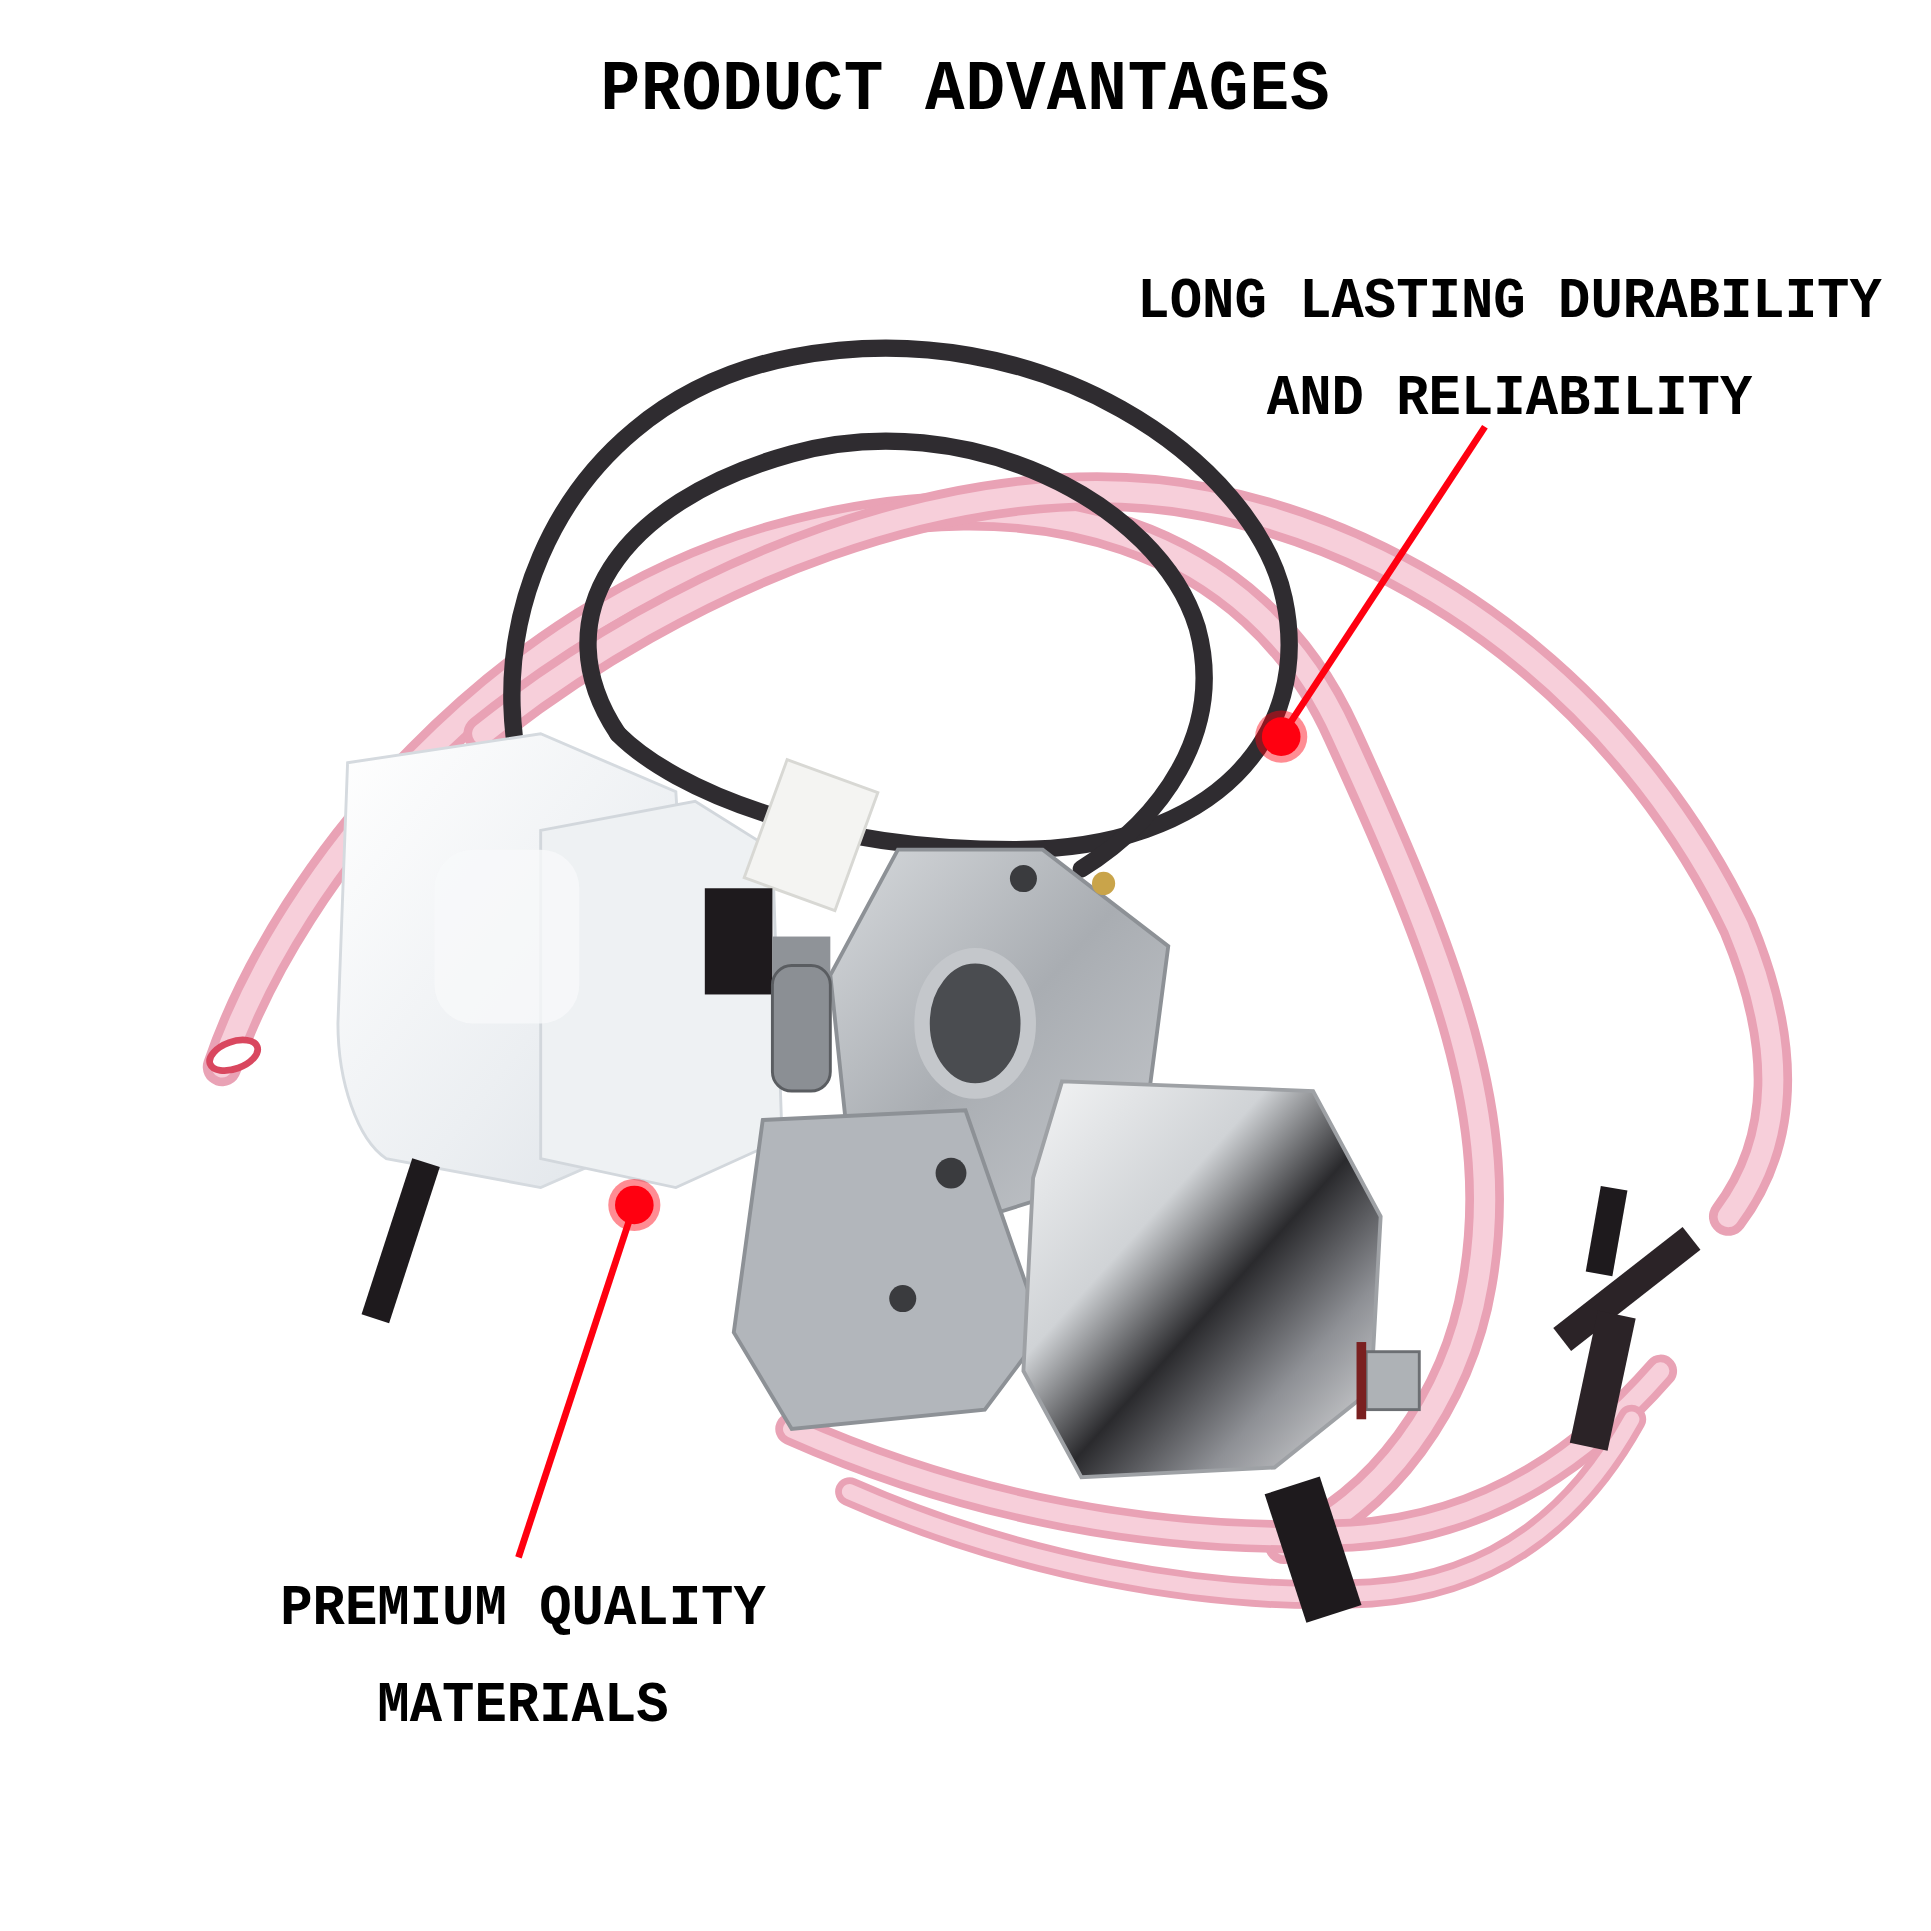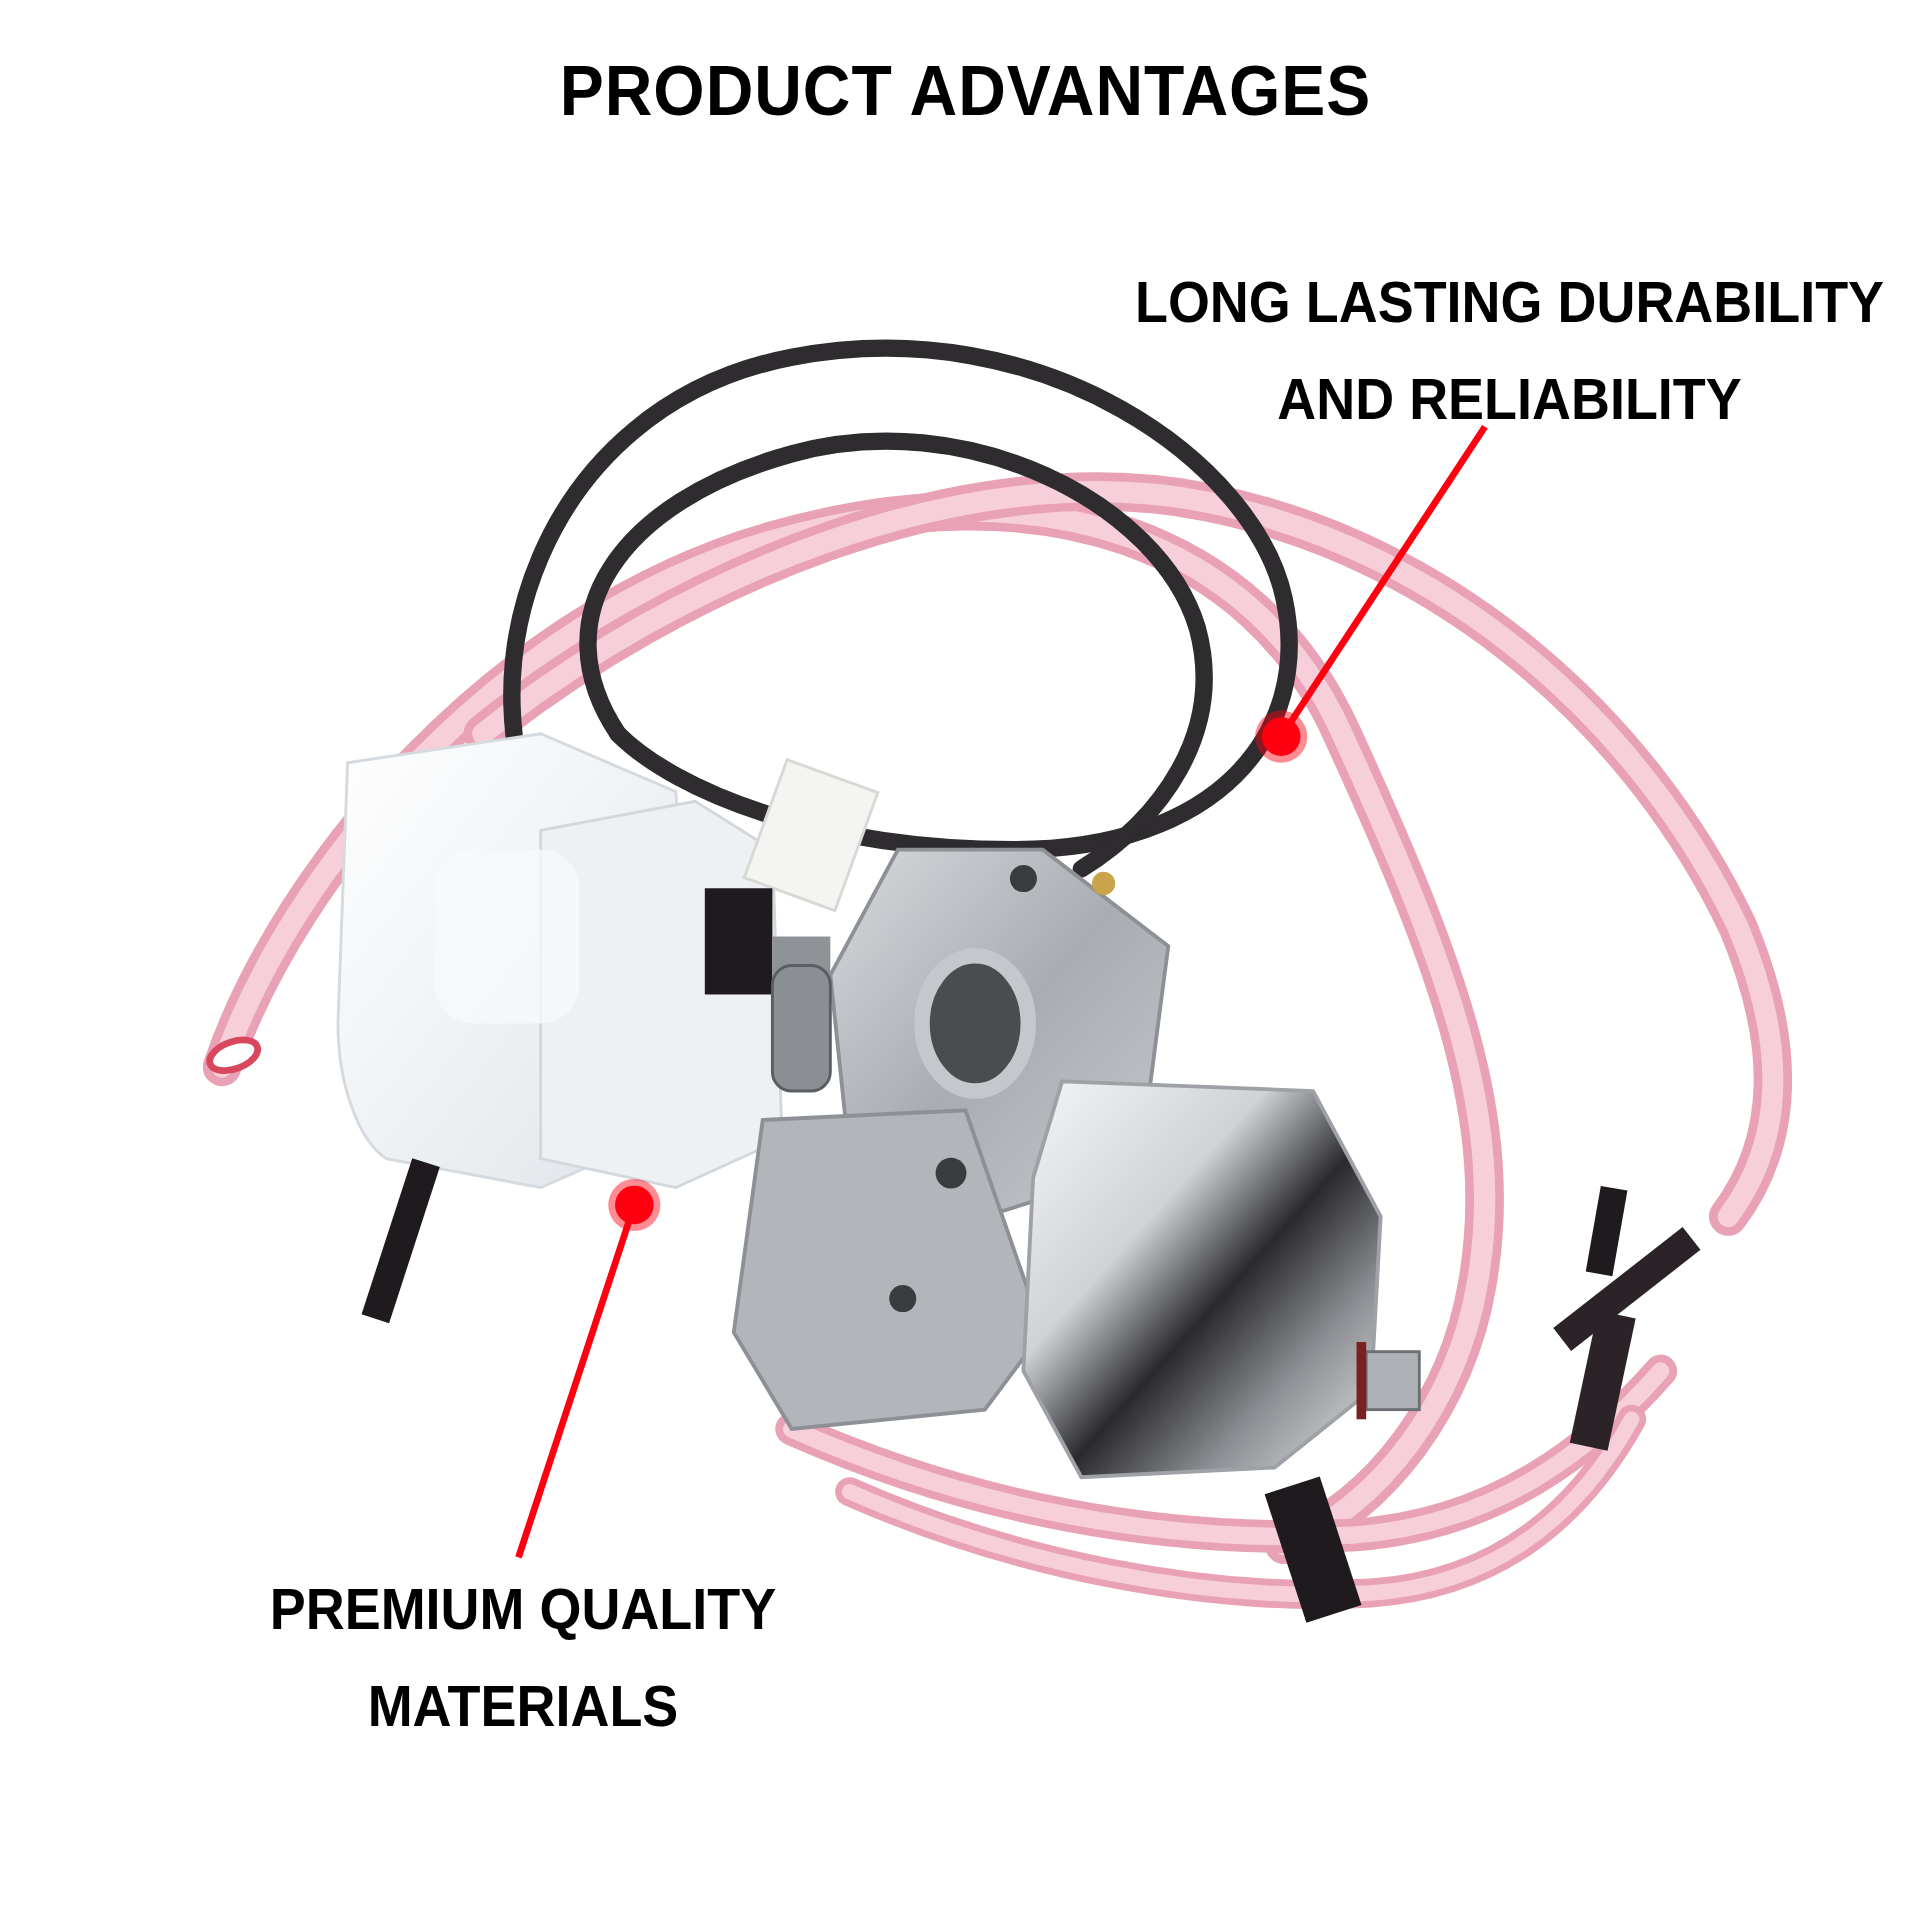--- a/index.html
+++ b/index.html
@@ -2,21 +2,21 @@
 <html><head>
 <meta charset="utf-8">
 <style>
   html, body { margin:0; padding:0; background:#ffffff; }
   #canvas {
     position: relative;
     width: 1931px;
     height: 1931px;
     background: #ffffff;
     overflow: hidden;
-    font-family: Liberation Sans, sans-serif;
+    font-family: Liberation Mono, monospace;
   }
   .headline {
     position: absolute;
     left: 0; width: 1931px;
     top: 50px;
     text-align: center;
     font-weight: bold;
     font-size: 71px;
     line-height: 81px;
     color: #000000;

